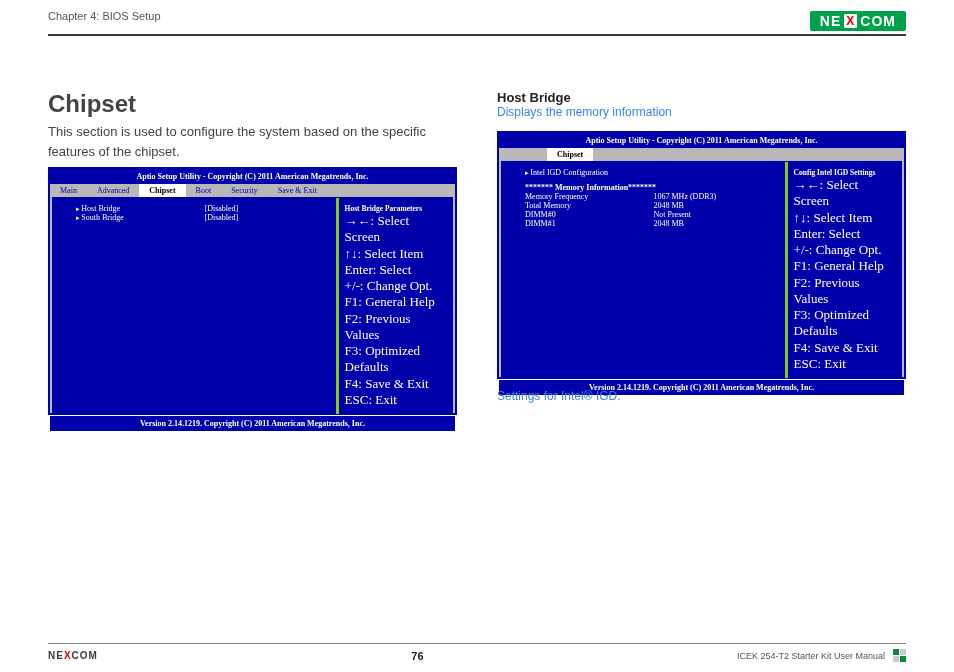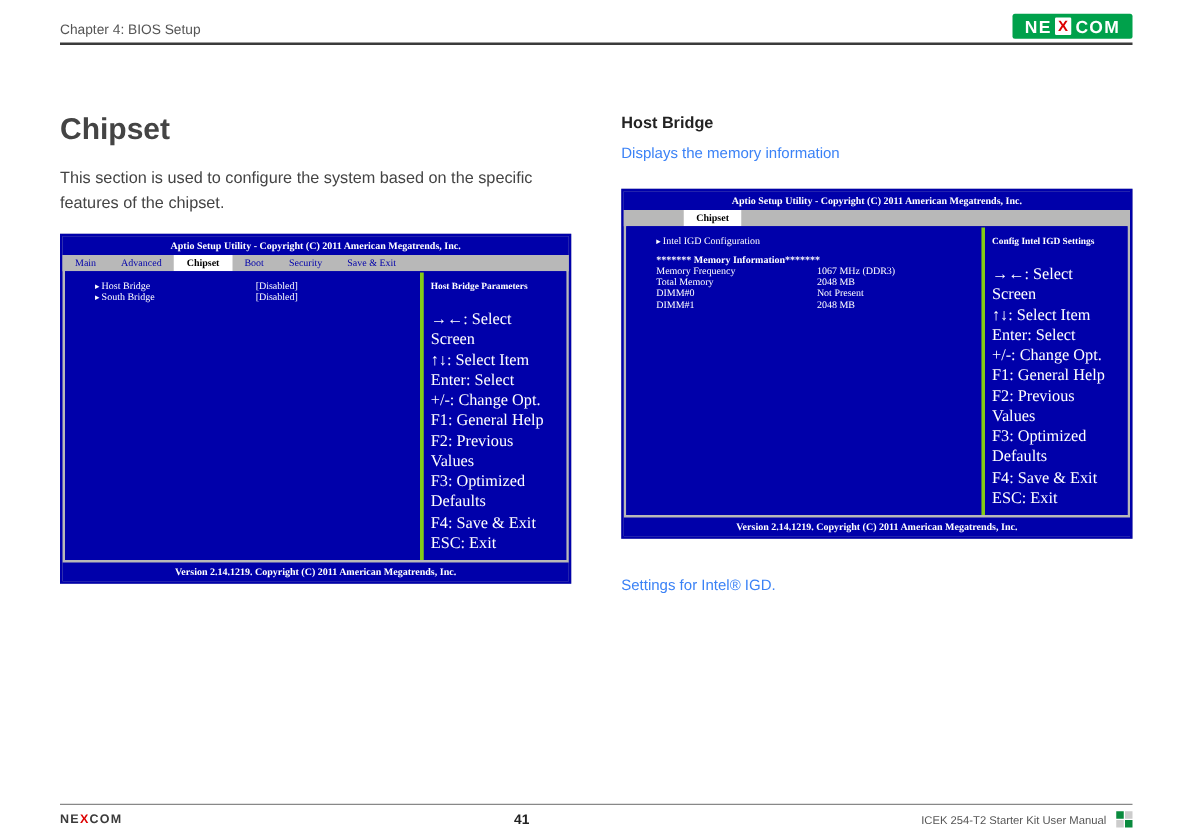--- a/index.html
+++ b/index.html
@@ -15,51 +15,51 @@
     position: absolute;
     left: 48px; right: 48px;
     height: 2px;
     background: #3b3b3b;
   }
   .top-rule { top: 34px; }
   .bottom-rule { bottom: 28px; height:1px; background:#888;}
   .header {
     position: absolute;
     top: 10px; left: 48px; right: 48px;
-    display: flex; justify-content: space-between; align-items: flex-end;
+    display: flex; justify-content: space-between; align-items: flex-start;
     font-size: 11px; color: #555;
   }
   .logo {
     background: #00a14b;
     color: #fff;
     font-weight: bold;
     font-size: 14px;
     padding: 2px 10px;
     border-radius: 2px;
     letter-spacing: 1px;
     display:inline-flex; align-items:center; gap:2px;
     position:relative;
     top:1px;
   }
   .logo .x { color:#d00; background:#fff; padding:0 2px; font-size:12px; border-radius:1px; margin:0 1px;}
   .main {
     position: absolute;
     top: 90px; left: 48px; right: 48px; bottom: 50px;
     display: flex; gap: 40px;
   }
-  .col { flex: 1; display:flex; flex-direction:column; gap:10px;}
+  .col { flex: 1; display:flex; flex-direction:column; }
   h1.chipset { font-size: 24px; font-weight:600; color:#444; margin-bottom:4px;}
   .intro { font-size: 13px; color:#444; line-height:1.5; }
   h3.sub { font-size: 13px; font-weight:700; color:#222; }
   .desc { font-size: 12px; color:#3b82f6; margin-bottom:6px;}
   .bios {
     border: 2px solid #0000aa;
     background: #b8b8b8;
     width: 100%;
-    height: 280px;
+    height: 248px;
     font-family: "Times New Roman", serif;
     font-size: 8px;
     color: #fff;
     display:flex; flex-direction:column;
     margin-top:6px;
   }
   .bios .bar-top, .bios .bar-bot {
     background:#0000aa; color:#fff; text-align:center; font-weight:bold;
     padding:3px 0; font-size:8px;
   }
@@ -240,21 +240,21 @@
     <div style="height:10px"></div>
     <p class="desc">Settings for Intel® IGD.</p>
   </div>
 </div>
 
 <div class="bottom-rule"></div>
 <div class="footer">
   <div class="footer-left">
     <span class="footer-logo-small">NE<span class="xf">X</span>COM</span>
   </div>
-  <span class="page-num">41</span>
+  <span class="page-num">76</span>
   <div style="display:flex;align-items:center;gap:8px">
     <span>ICEK 254-T2 Starter Kit User Manual</span>
     <span class="squares">
         <span></span>
         <span class="g"></span>
         <span class="g"></span>
         <span></span>
       </span>
   </div>
 </div>

